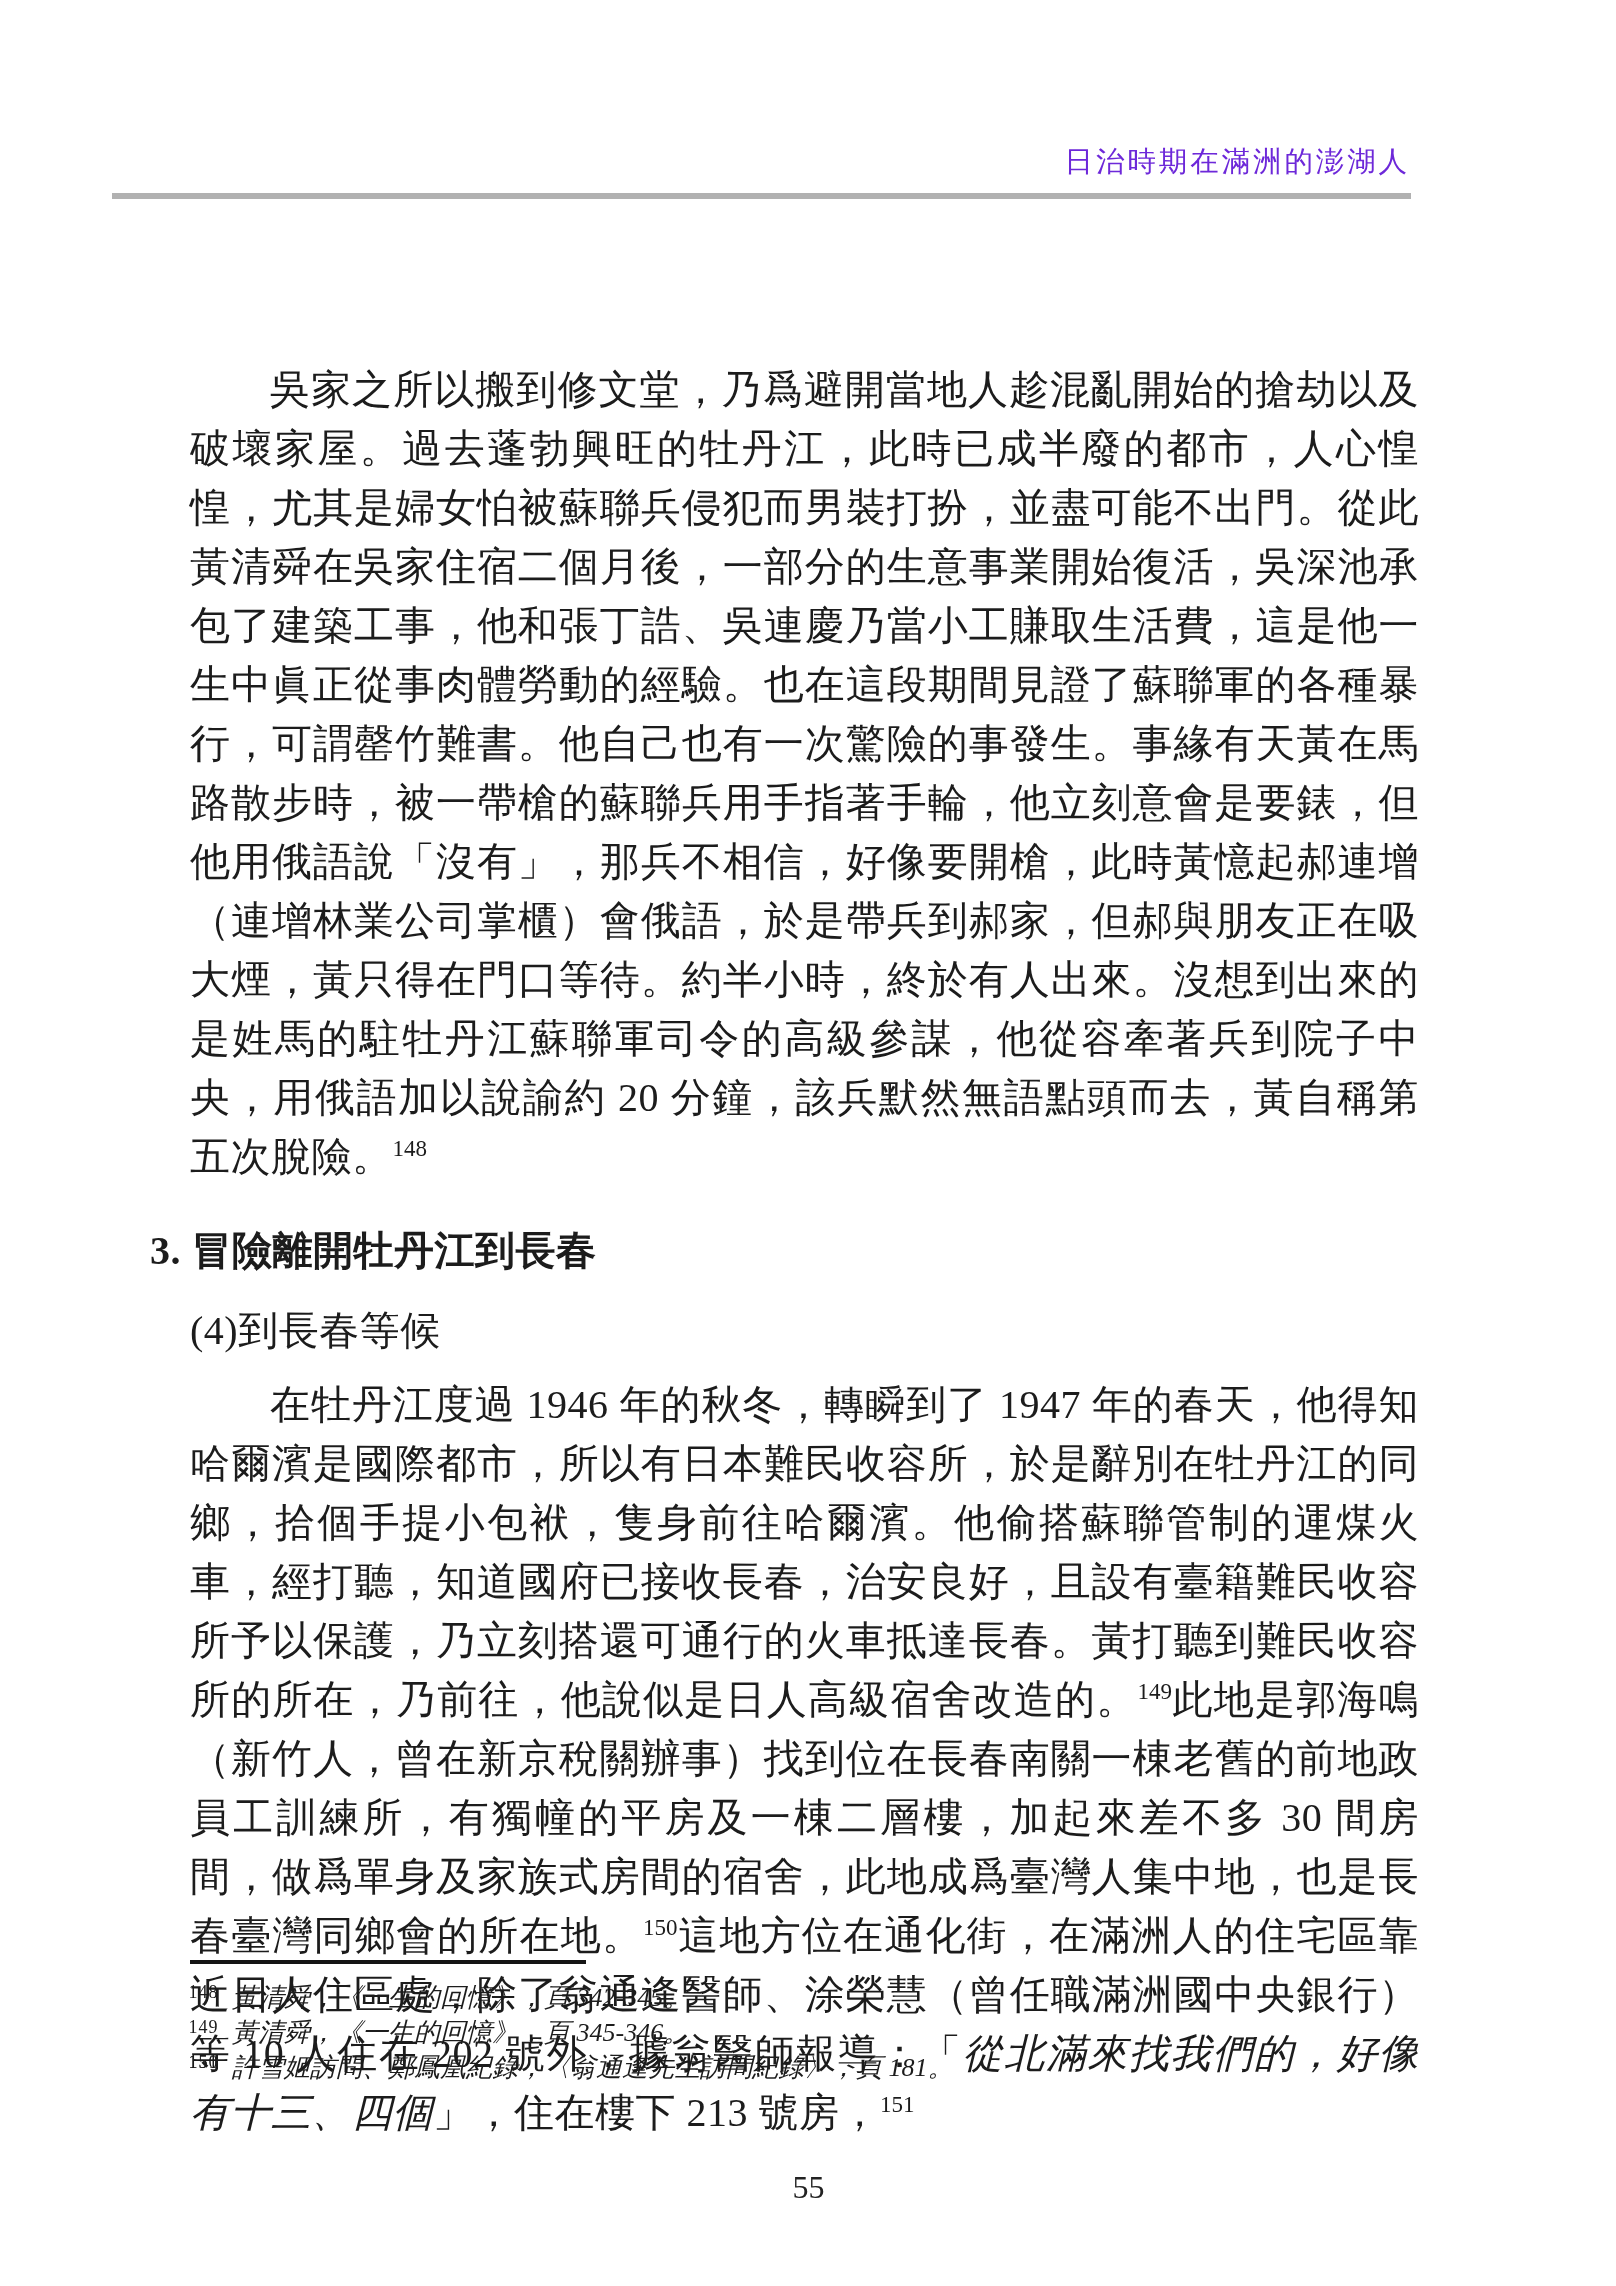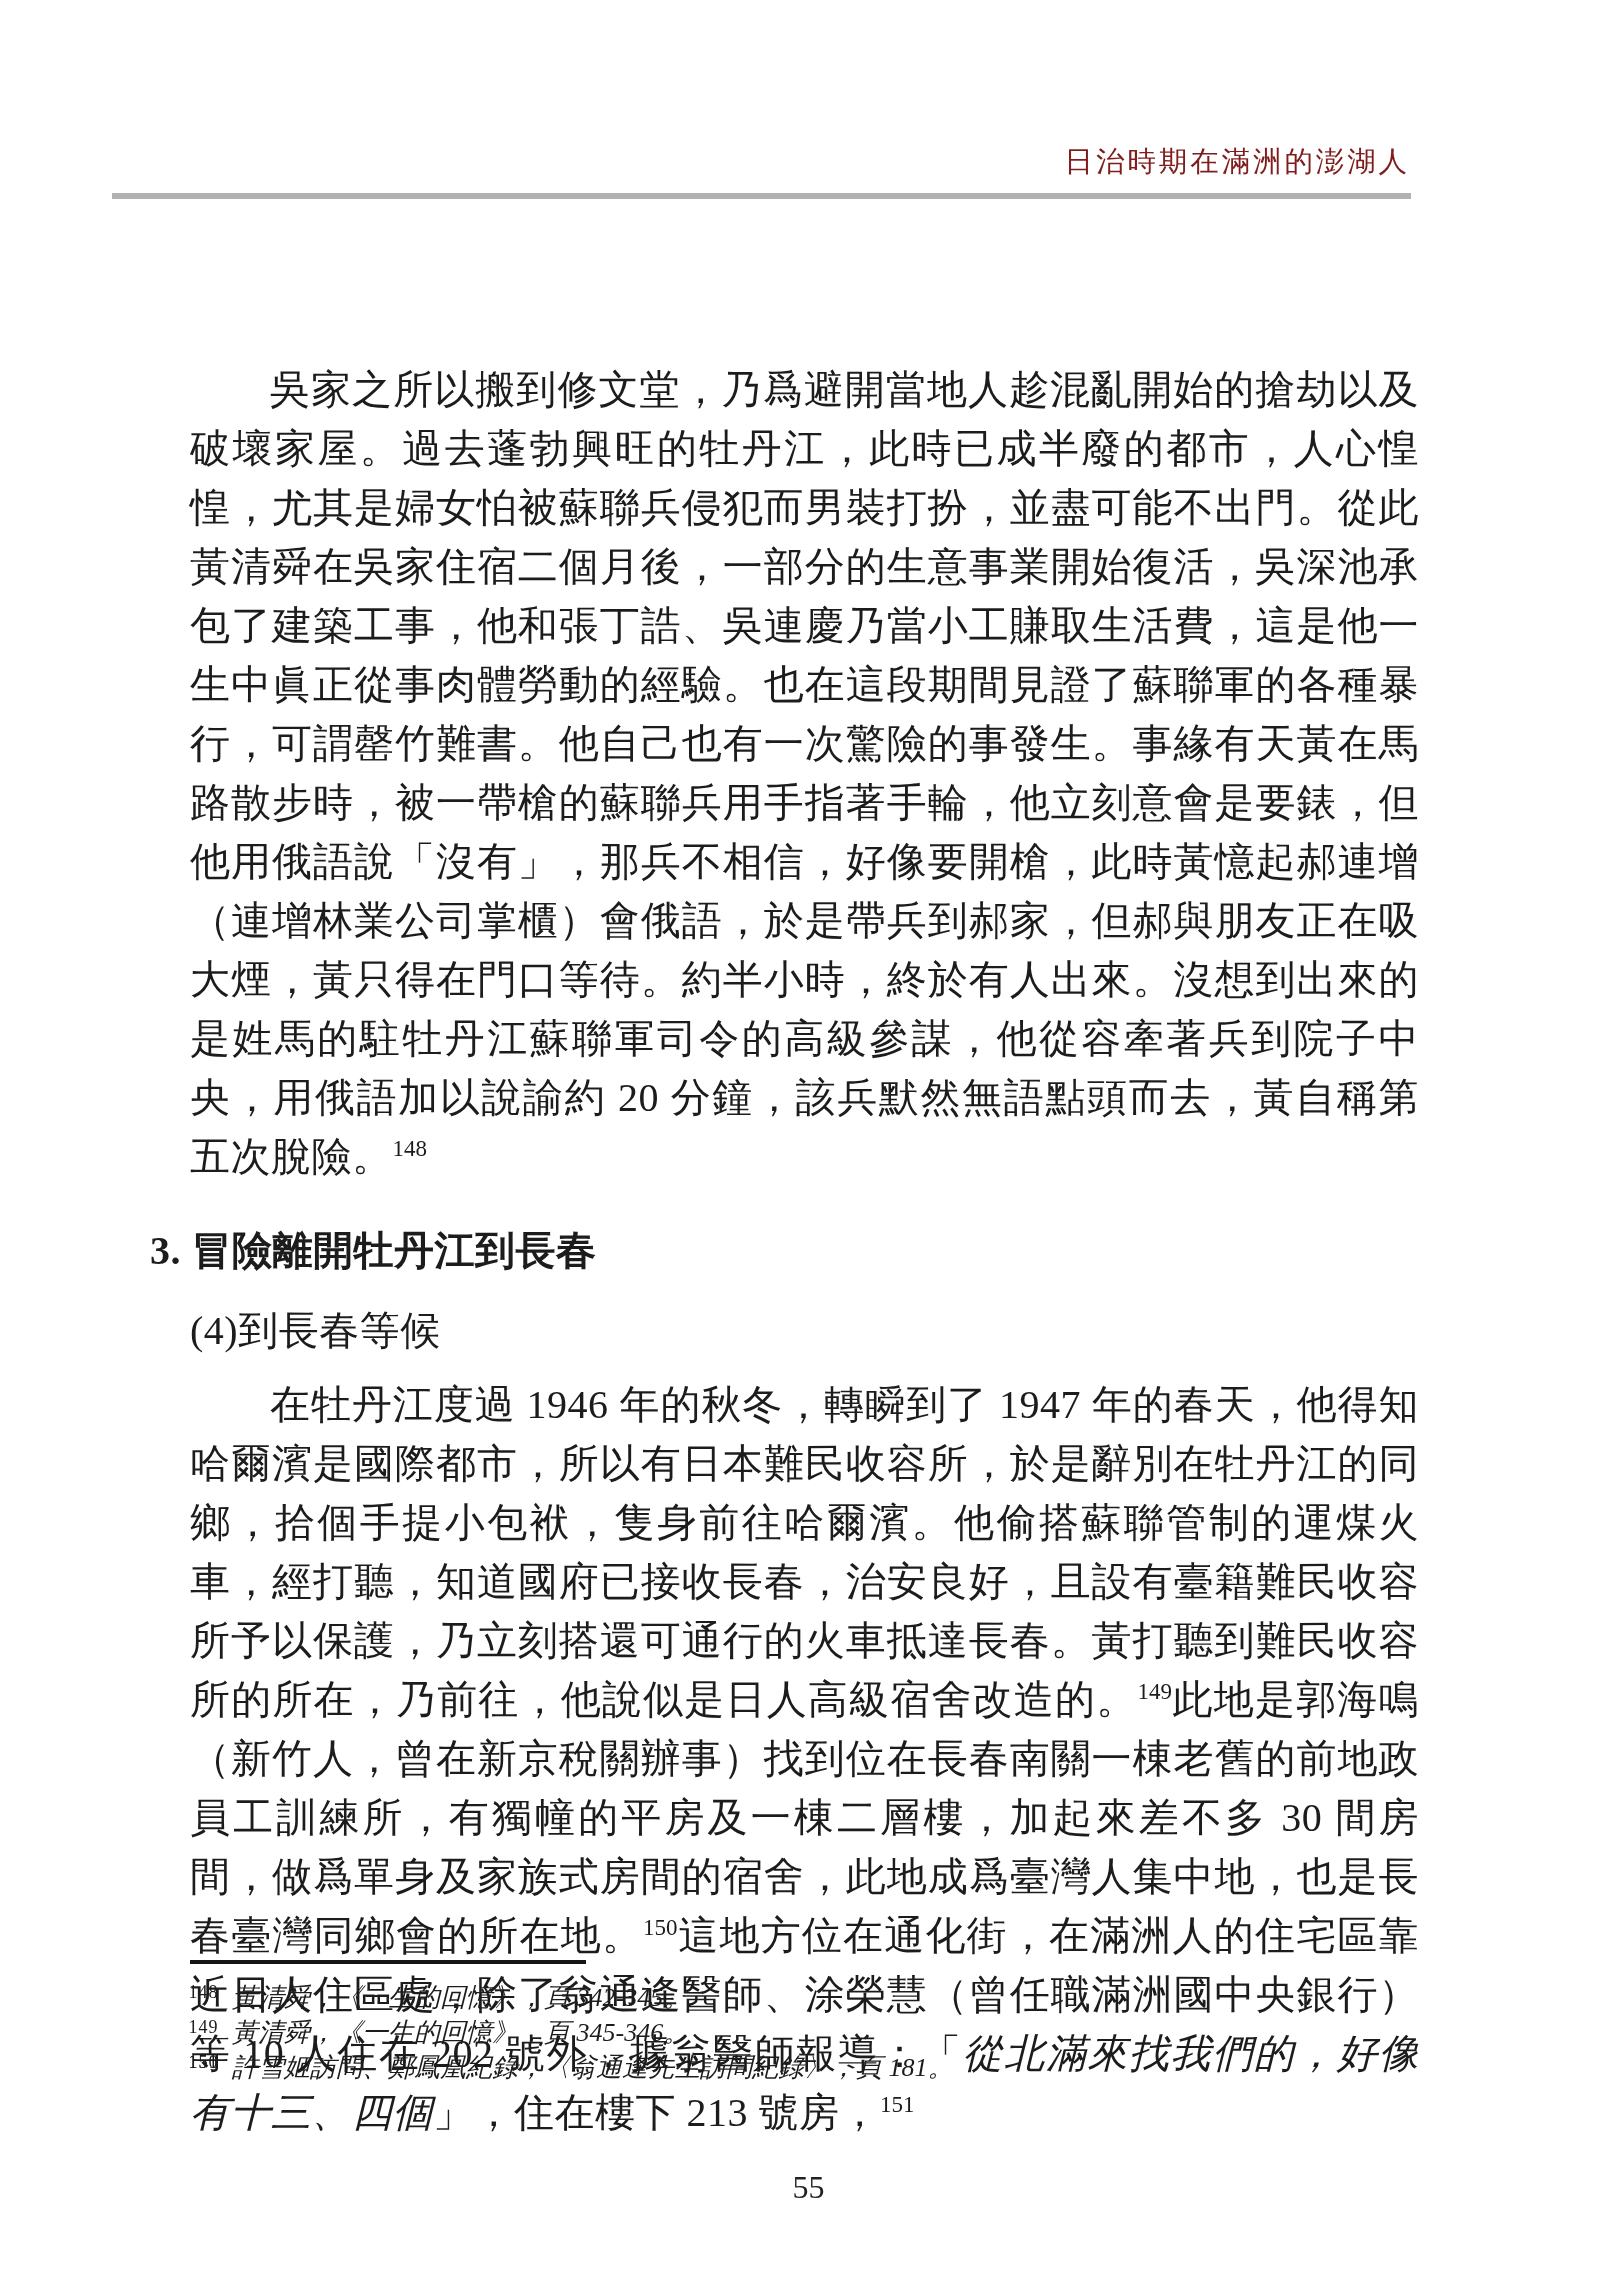--- a/index.html
+++ b/index.html
@@ -14,21 +14,21 @@
   }
 
   
   .running-title {
     position: absolute;
     top: 143px;
     right: 207px;
     font-family: "Liberation Sans", "DejaVu Sans", sans-serif;
     font-size: 28.5px;
     letter-spacing: 2.9px;
-    color: #7f1d1d;
+    color: #6d28d9;
     white-space: nowrap;
   }
   .header-rule {
     position: absolute;
     top: 193px;
     left: 112px;
     width: 1299px;
     height: 5.7px;
     background: #b1b1b1;
   }

